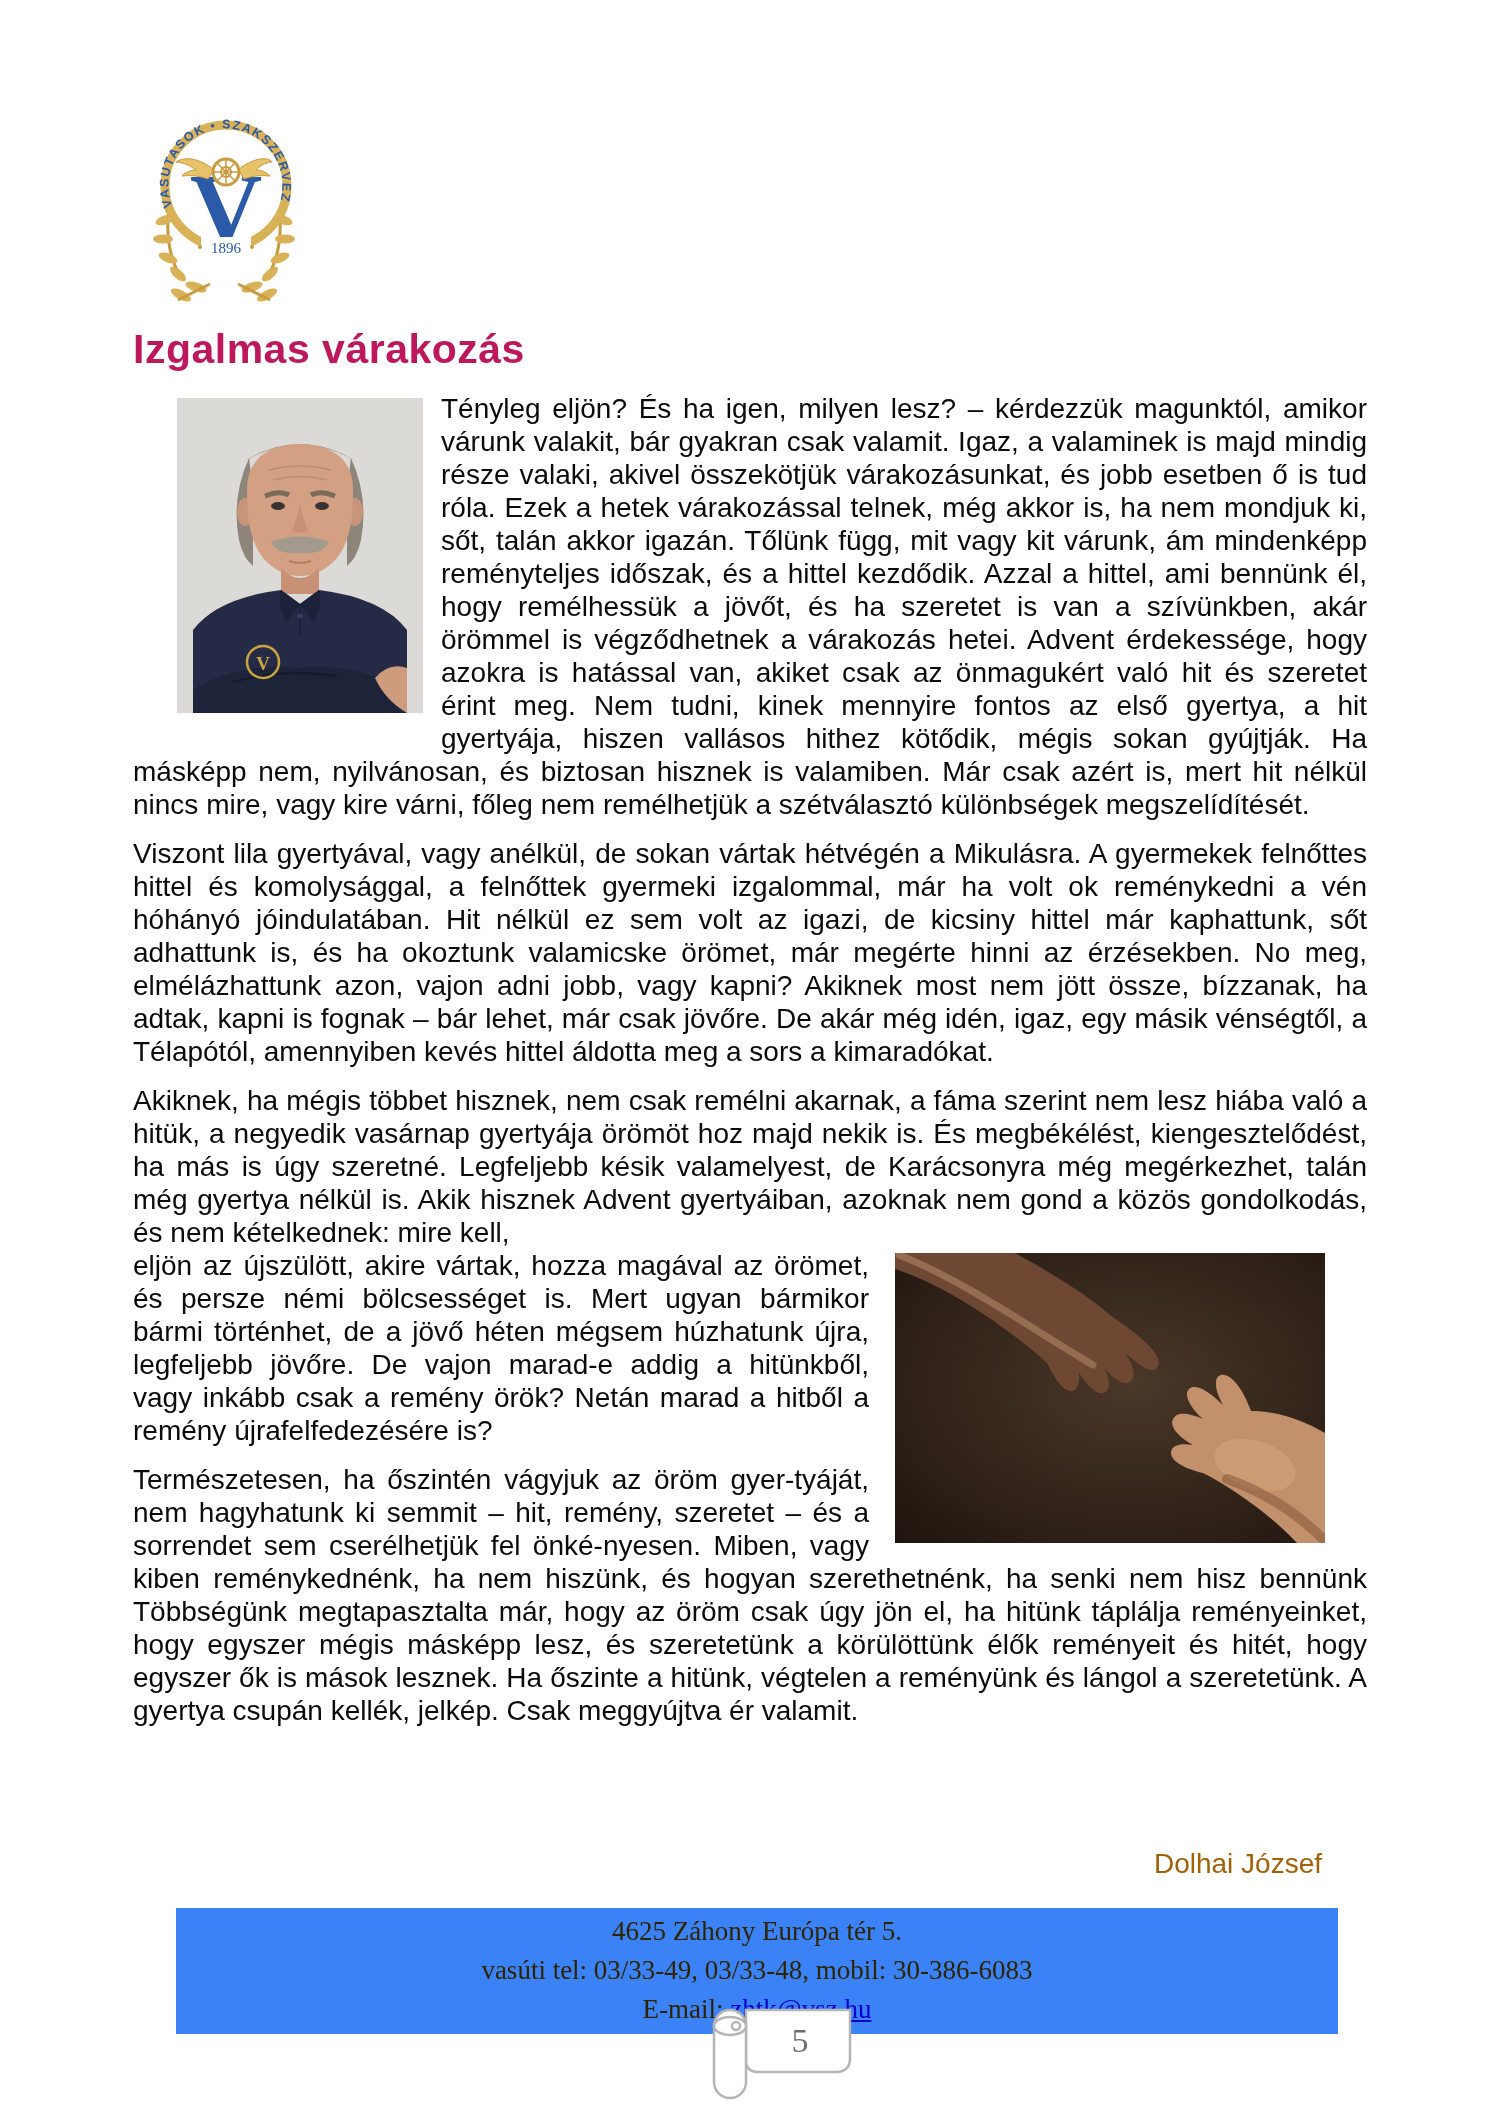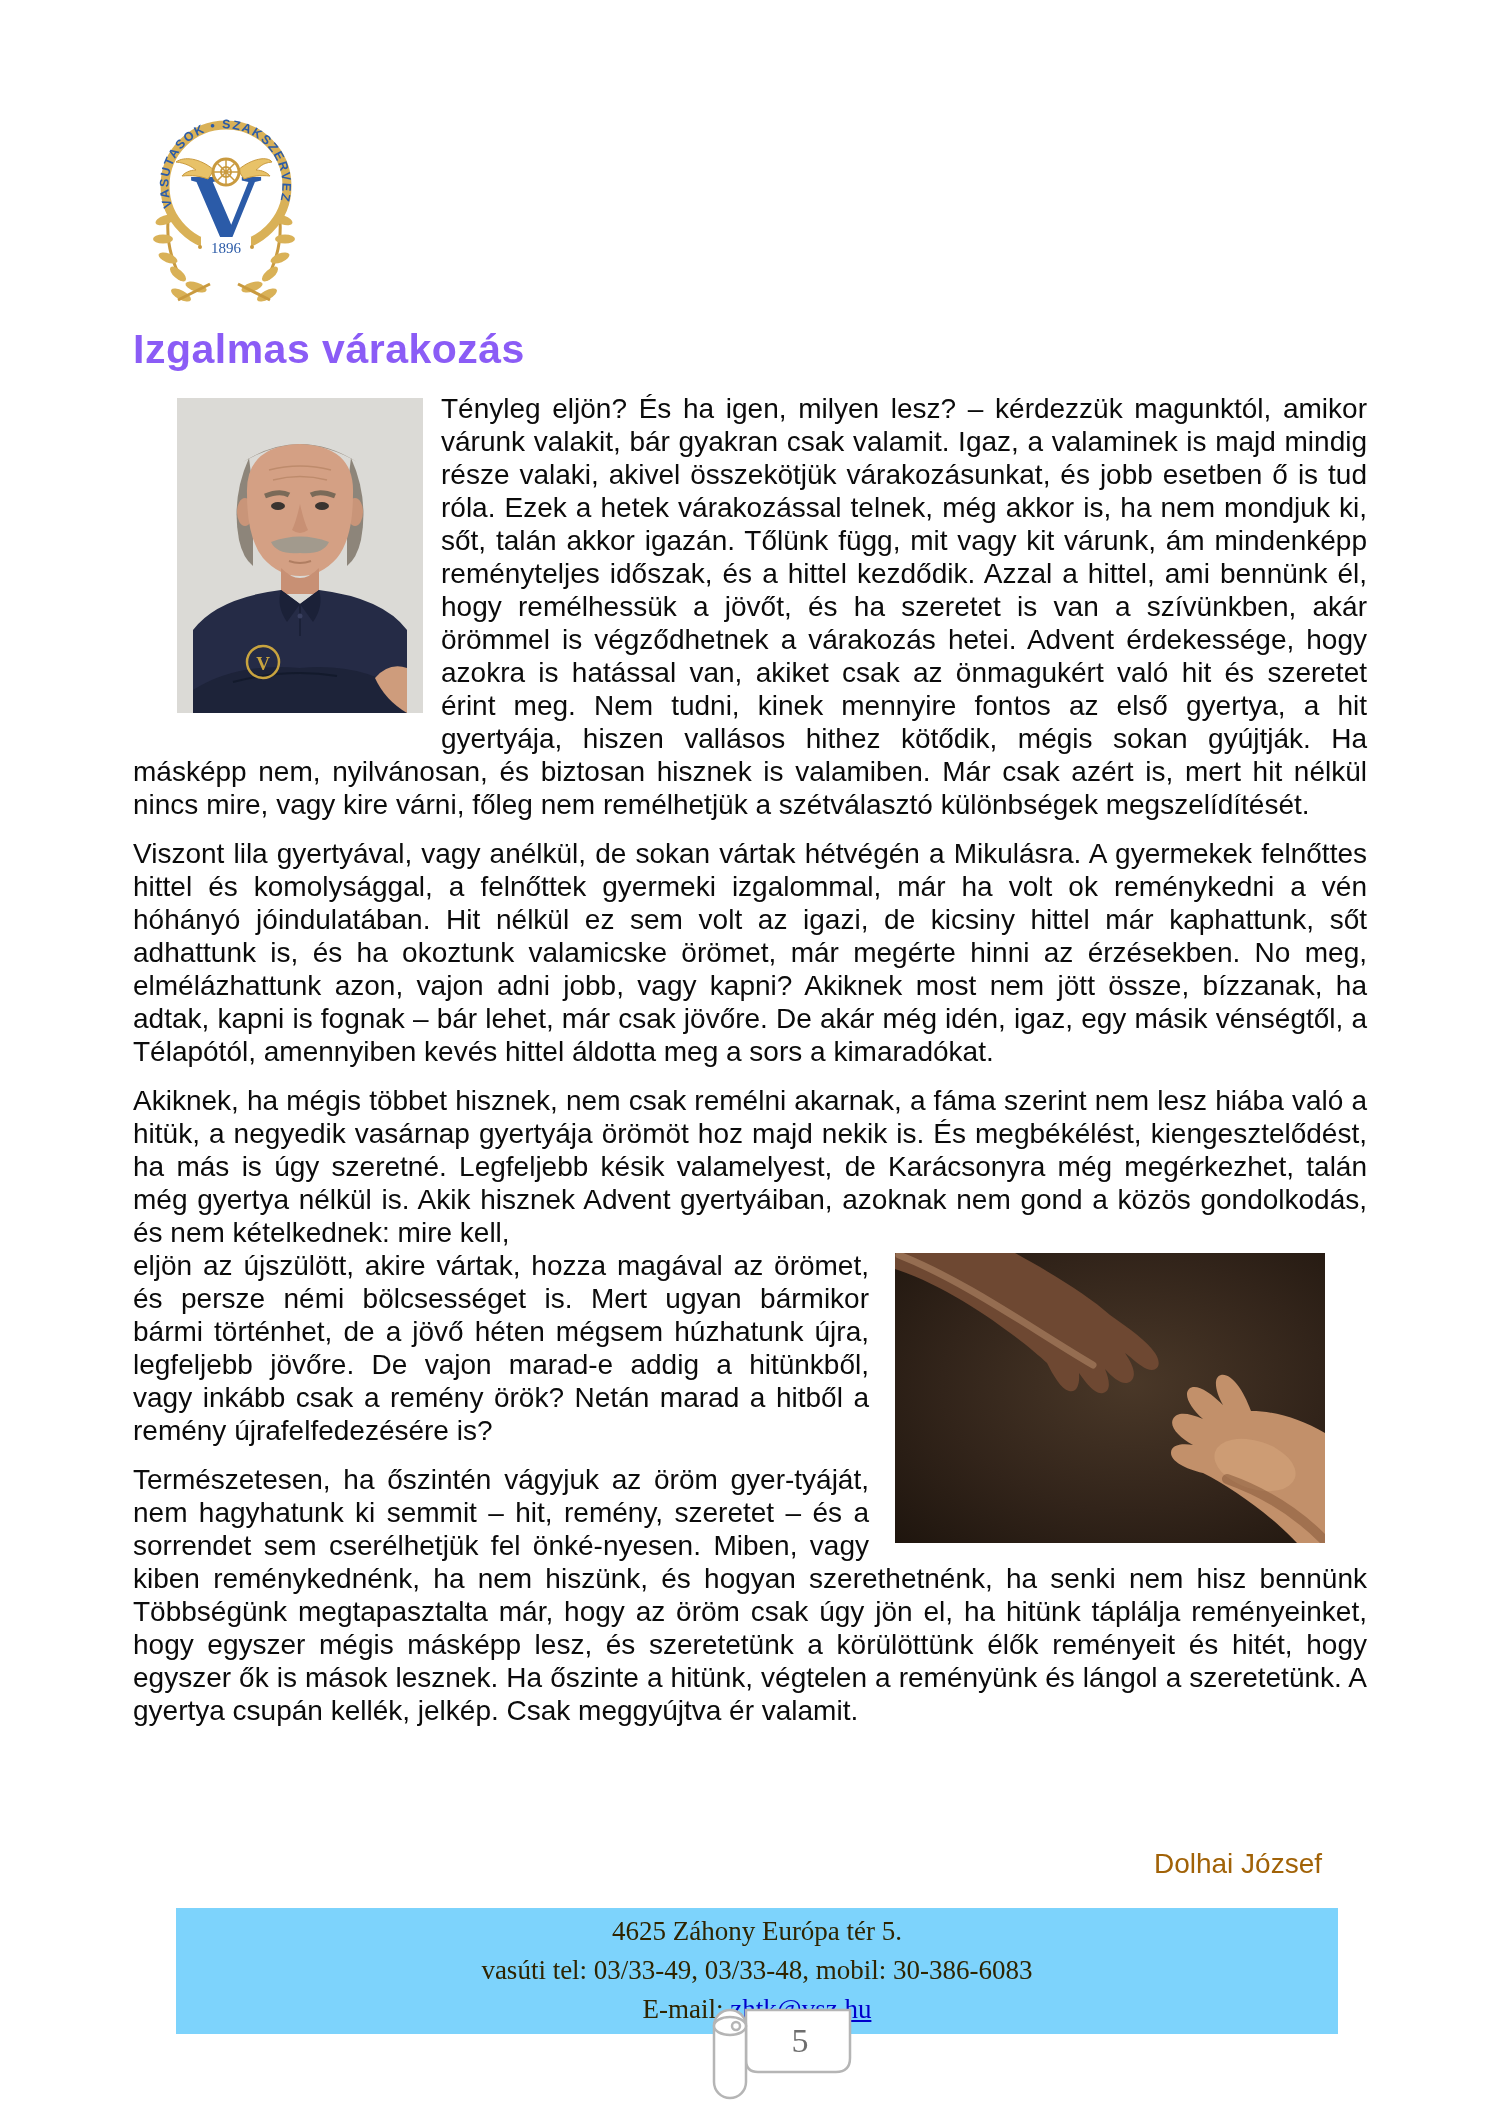--- a/index.html
+++ b/index.html
@@ -10,38 +10,38 @@
     font-family:"Liberation Sans",sans-serif;color:#0b0b0b;
   }
   .logo{position:absolute;left:148px;top:84px;}
   .org-title{
     position:absolute;left:386px;top:250px;
     font-family:"Liberation Serif",serif;font-size:39px;color:#0c0c0c;
     white-space:nowrap;letter-spacing:0.5px;
   }
   .article-title{
     position:absolute;left:133px;top:326px;margin:0;
-    font-size:41px;font-weight:bold;color:#8b5cf6;letter-spacing:0.5px;
+    font-size:41px;font-weight:bold;color:#be185d;letter-spacing:0.5px;
   }
   .article{
     position:absolute;left:133px;top:392px;width:1234px;
     font-size:28px;line-height:33px;text-align:justify;
   }
   .article p{margin:0 0 16px 0;}
   .article p.nogap{margin-bottom:0;}
   .portrait{float:left;width:246px;height:315px;margin:6px 18px 12px 44px;}
   .hands{float:right;width:430px;height:290px;margin:4px 42px 12px 26px;}
   .signature{
     position:absolute;top:1848px;right:178px;
     font-size:28px;color:#a16207;
   }
   .footer{
     position:absolute;left:176px;top:1908px;width:1162px;height:126px;
     box-sizing:border-box;padding-top:4px;
-    background:#7dd3fc;text-align:center;
+    background:#3b82f6;text-align:center;
     font-family:"Liberation Serif",serif;font-size:27px;line-height:39px;
     color:#2f2400;
   }
   .footer a{color:#0000CC;text-decoration:underline;}
   .scroll{position:absolute;left:700px;top:2000px;}
 </style>
 </head>
 <body>
 
 <div class="page">

